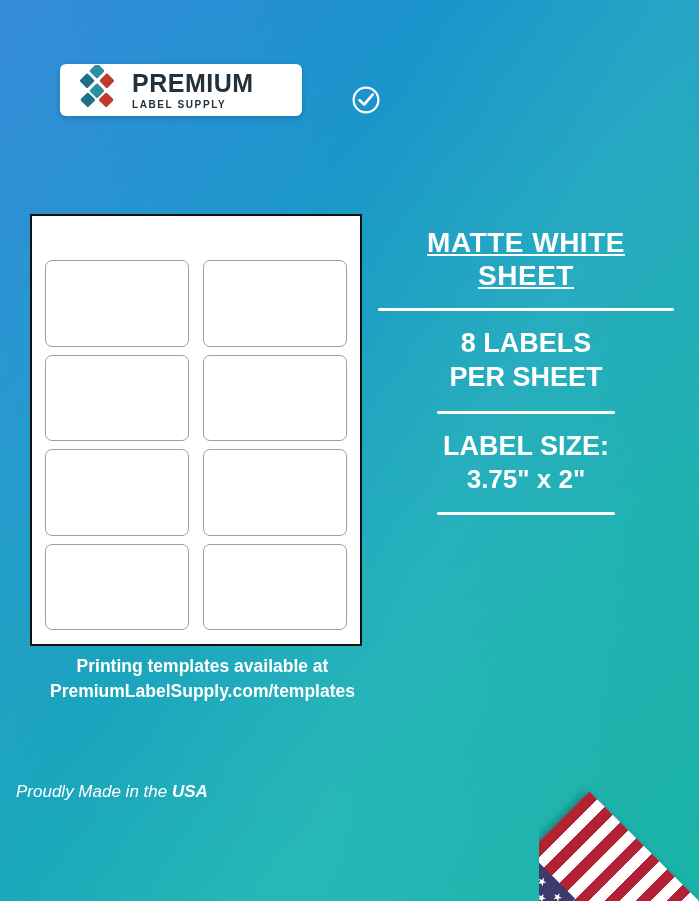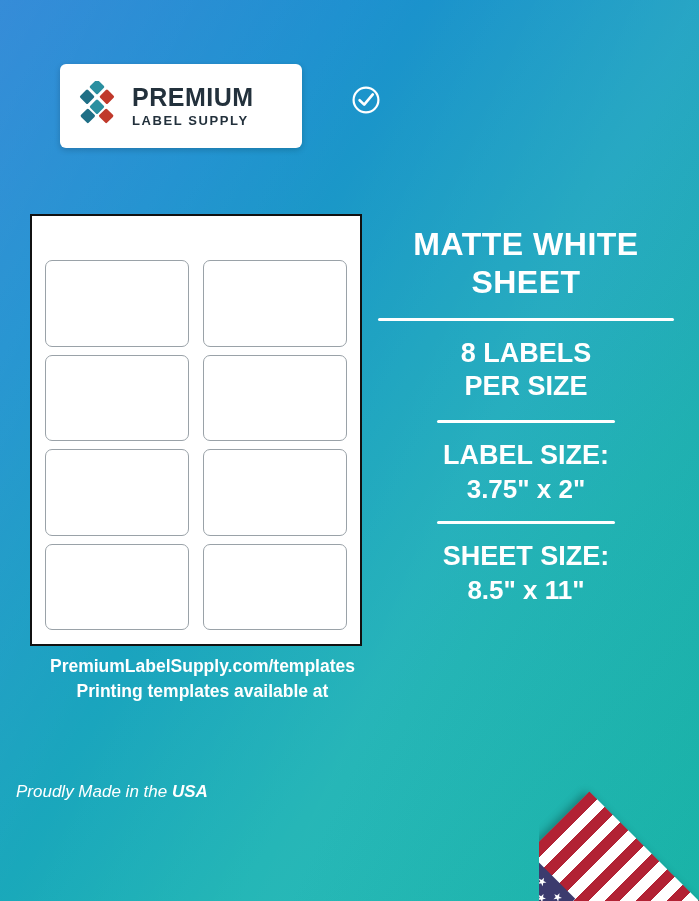--- a/index.html
+++ b/index.html
@@ -24,21 +24,21 @@
     background: linear-gradient(115deg, rgba(255,255,255,0.10) 0%, rgba(255,255,255,0.0) 38%, rgba(255,255,255,0.06) 62%, rgba(0,0,0,0.05) 100%);
     pointer-events: none;
   }
 
   
   .logo-box {
     position: absolute;
     left: 60px;
     top: 64px;
     width: 242px;
-    height: 84px;
+    height: 52px;
     background: #ffffff;
     border-radius: 6px;
     box-shadow: 0 2px 6px rgba(0,0,0,0.18);
     display: flex;
     align-items: center;
     padding: 0 12px;
     box-sizing: border-box;
   }
   .logo-mark {
     width: 50px;
@@ -53,21 +53,21 @@
     justify-content: center;
     line-height: 1;
   }
   .logo-title {
     font-size: 25px;
     font-weight: bold;
     letter-spacing: 0.5px;
     color: #23313c;
   }
   .logo-sub {
-    font-size: 13px;
+    font-size: 10px;
     font-weight: bold;
     letter-spacing: 1.6px;
     color: #23313c;
     margin-top: 4px;
   }
 
   
   .compat {
     position: absolute;
     left: 352px;
@@ -137,24 +137,25 @@
   
   .specs {
     position: absolute;
     left: 378px;
     top: 226px;
     width: 296px;
     text-align: center;
     color: #ffffff;
   }
   .spec-h1 {
-    font-size: 32px;
+    font-size: 28px;
     font-weight: bold;
     letter-spacing: 0.5px;
     line-height: 1.18;
+    text-decoration: underline;
   }
   .divider {
     height: 3px;
     background: #ffffff;
     margin: 16px auto 16px auto;
     border-radius: 2px;
   }
   .divider.w-full { width: 296px; }
   .divider.w-mid { width: 178px; }
   .spec-block {
@@ -274,50 +275,46 @@
       <div class="label-cell"></div>
       <div class="label-cell"></div>
       <div class="label-cell"></div>
       <div class="label-cell"></div>
       <div class="label-cell"></div>
       <div class="label-cell"></div>
     </div>
   </div>
 
   <div class="templates-note">
+    <div>Printing templates available at</div>
     <div>PremiumLabelSupply.com/templates</div>
-    <div>Printing templates available at</div>
   </div>
 
   <div class="specs">
     <div class="spec-h1">
       <div>MATTE WHITE</div>
       <div>SHEET</div>
     </div>
 
     <div class="divider w-full"></div>
 
     <div class="spec-block">
       <div>8 LABELS</div>
-      <div>PER SIZE</div>
+      <div>PER SHEET</div>
     </div>
 
     <div class="divider w-mid"></div>
 
     <div class="spec-block">
       <div>LABEL SIZE:</div>
       <div class="small">3.75" x 2"</div>
     </div>
 
     <div class="divider w-mid"></div>
 
-    <div class="spec-block">
-      <div>SHEET SIZE:</div>
-      <div class="small">8.5" x 11"</div>
-    </div>
   </div>
 
   <div class="made-usa"><span>Proudly Made in the </span><b>USA</b></div>
 
   <div class="curl">
     <div class="curl-inner">
       <div class="curl-canton"></div>
       <div class="curl-stars">★ ★ ★ ★ ★
  ★ ★ ★ ★
 ★ ★ ★ ★ ★

